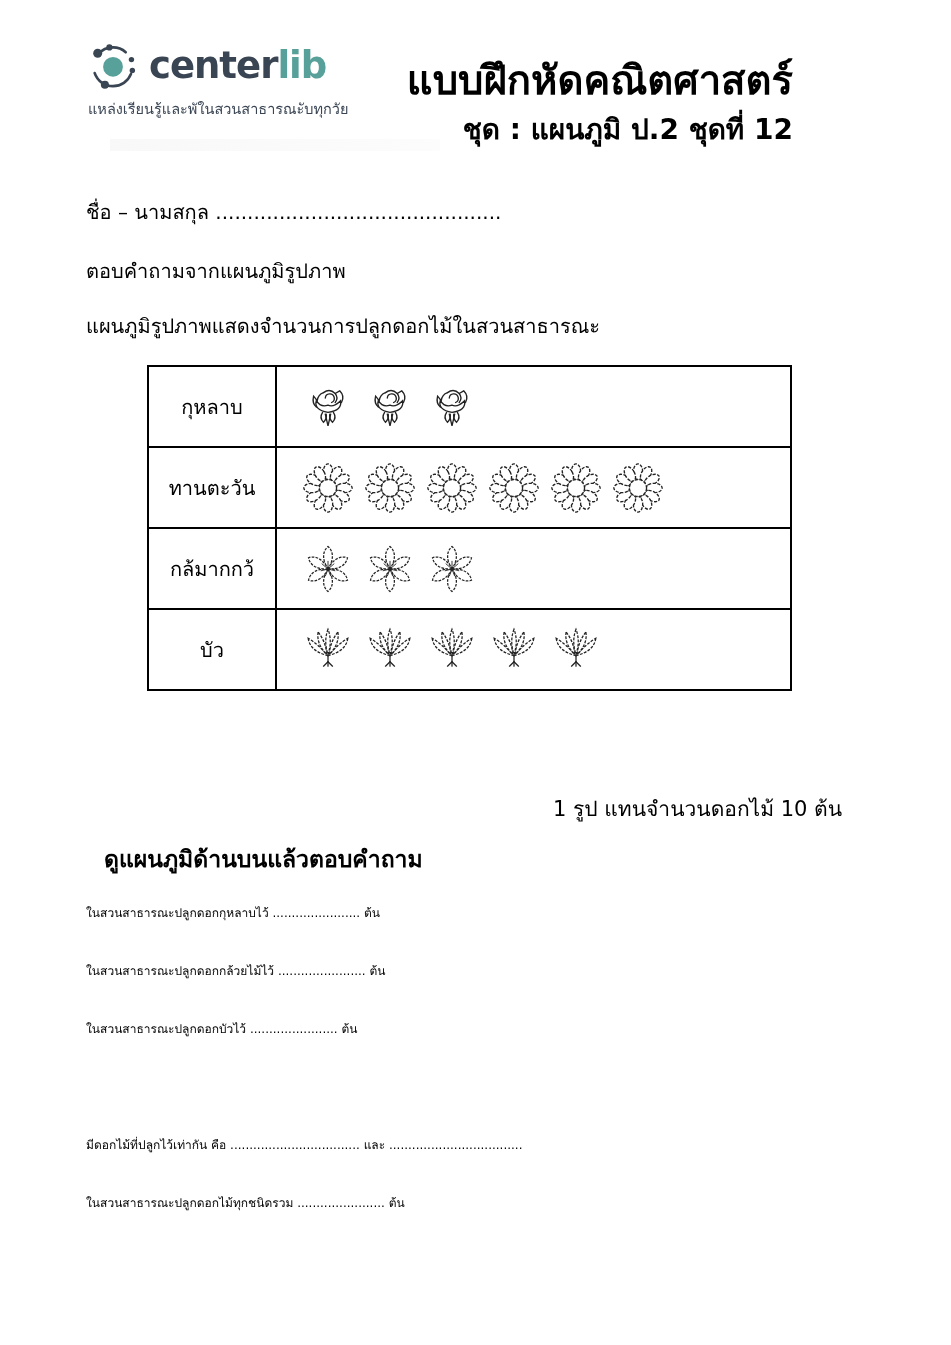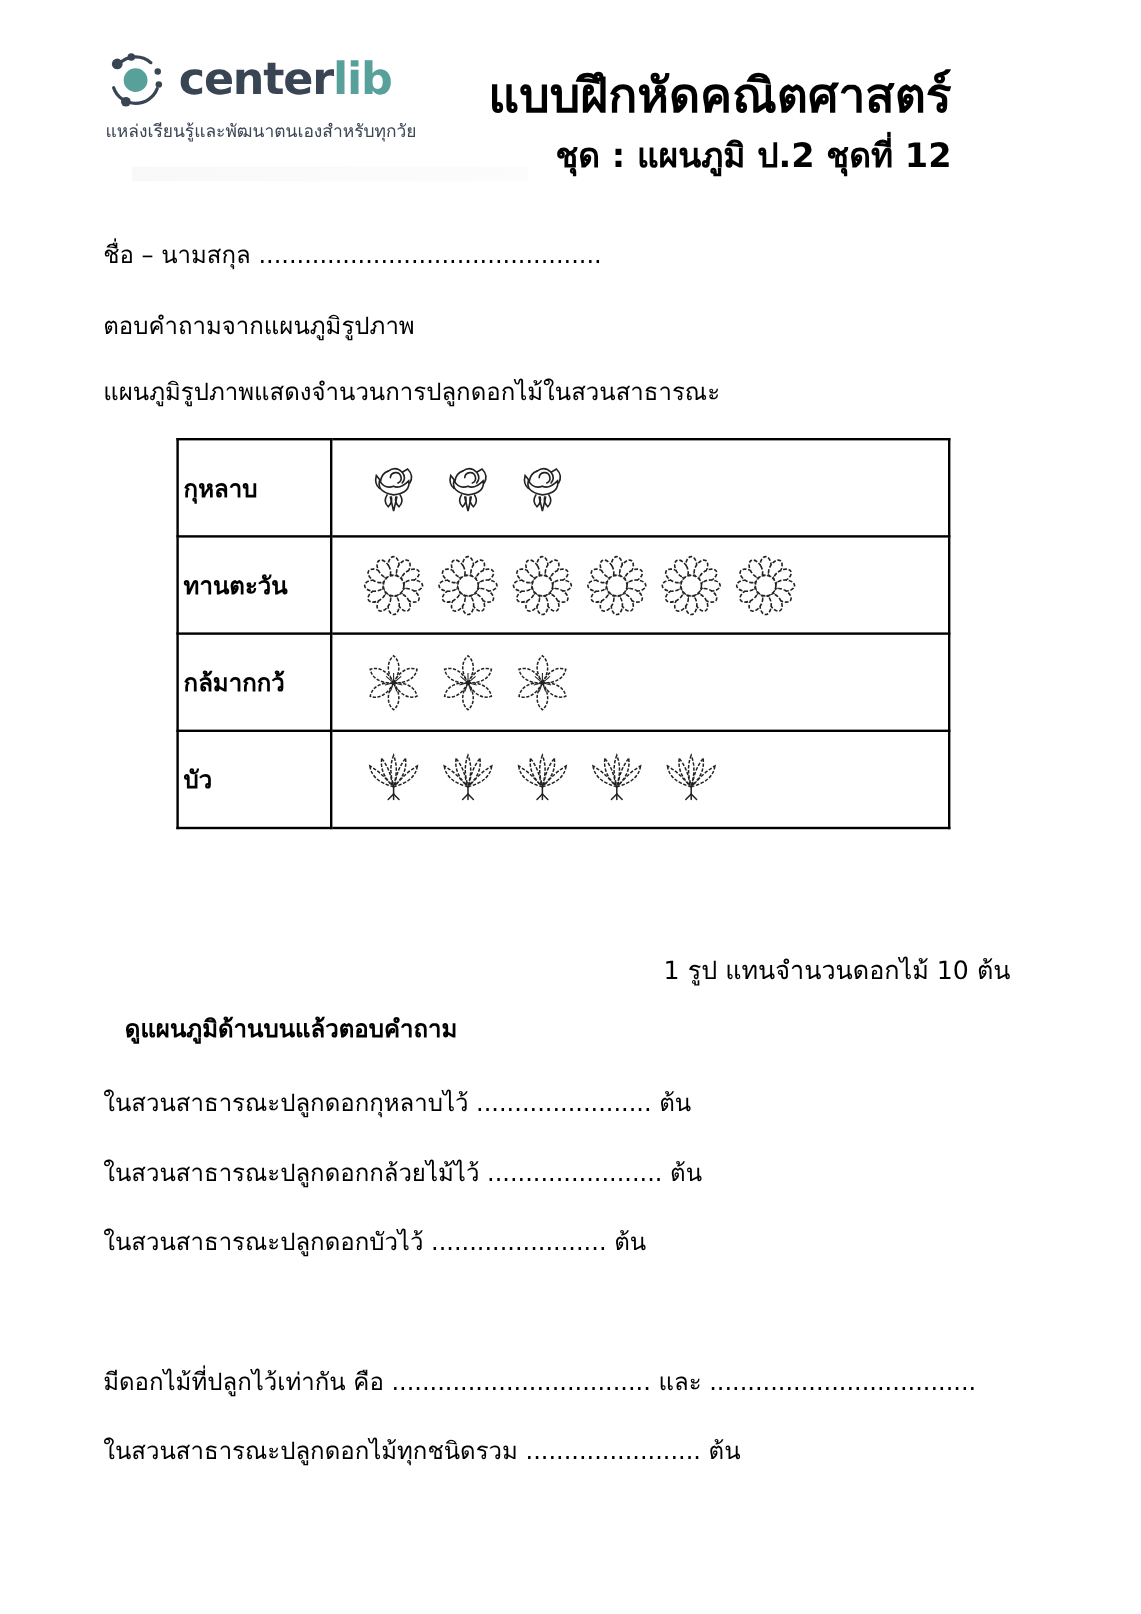--- a/index.html
+++ b/index.html
@@ -21,27 +21,27 @@
     background:linear-gradient(to right,#f4f4f4,#fafafa); opacity:.6; }
   
   .line { position:absolute; left:86px; font-size:20px; white-space:nowrap; }
   .name-line { top:196px; }
   .instr     { top:255px; }
   .desc      { top:310px; }
   
   .pictograph { position:absolute; left:147px; top:365px; width:645px;
     border-collapse:collapse; table-layout:fixed; }
   .pictograph td { border:2.5px solid #000; height:77px; background:#fff; }
-  .pictograph td.label-cell { width:118px; text-align:left; font-size:20px; padding:0 4px;font-weight:bold; }
+  .pictograph td.label-cell { width:118px; text-align:center; font-size:20px; padding:0 4px; }
   .pictograph td.icons-cell { padding-left:24px; }
   .flower { width:54px; height:54px; margin-right:8px; vertical-align:middle; }
   .caption { position:absolute; left:553px; top:792px; font-size:21px; white-space:nowrap; }
   
-  .q-heading { position:absolute; left:104px; top:841px; font-size:20px; font-weight:bold; white-space:nowrap; }
-  .question  { position:absolute; left:86px; font-size:20px; white-space:nowrap; }
+  .q-heading { position:absolute; left:104px; top:841px; font-size:23px; font-weight:bold; white-space:nowrap; }
+  .question  { position:absolute; left:86px; font-size:12px; white-space:nowrap; }
   .q0 { top:903px; } .q1 { top:961px; } .q2 { top:1019px; }
   .q3 { top:1077px; } .q4 { top:1135px; } .q5 { top:1193px; }
   .defs-hidden { position:absolute; width:0; height:0; overflow:hidden; }
 </style>
 </head>
 <body>
 
 <div class="page">
 
   <svg class="defs-hidden" aria-hidden="true">
@@ -132,21 +132,21 @@
       <circle cx="30" cy="32" r="21.5" fill="none" stroke="#3a4554" stroke-width="3" stroke-dasharray="52 22 34 27" stroke-dashoffset="-8" stroke-linecap="round"></circle>
       <circle cx="30" cy="32" r="11" fill="#58a09a"></circle>
       <circle cx="13" cy="17" r="5" fill="#3a4554"></circle>
       <circle cx="26" cy="10.5" r="3.5" fill="#3a4554"></circle>
       <circle cx="21" cy="52" r="4.5" fill="#3a4554"></circle>
       <circle cx="50.5" cy="24" r="3" fill="#3a4554"></circle>
       <circle cx="51.5" cy="36" r="3" fill="#3a4554"></circle>
     </svg>
     <div class="logo-word"><span>center</span><span class="teal">lib</span></div>
   </div>
-  <div class="tagline">แหล่งเรียนรู้และพัฒนาตนเองสำหรับทุกวัย</div>
+  <div class="tagline">แหล่งเรียนรู้และพัในสวนสาธารณะับทุกวัย</div>
   <div class="ghost-line"></div>
 
   <div class="header-right">
     <div class="doc-title">แบบฝึกหัดคณิตศาสตร์</div>
     <div class="doc-subtitle">ชุด : แผนภูมิ ป.2 ชุดที่ 12</div>
   </div>
 
   <div class="line name-line">ชื่อ – นามสกุล .............................................</div>
   <div class="line instr">ตอบคำถามจากแผนภูมิรูปภาพ</div>
   <div class="line desc">แผนภูมิรูปภาพแสดงจำนวนการปลูกดอกไม้ในสวนสาธารณะ</div>

